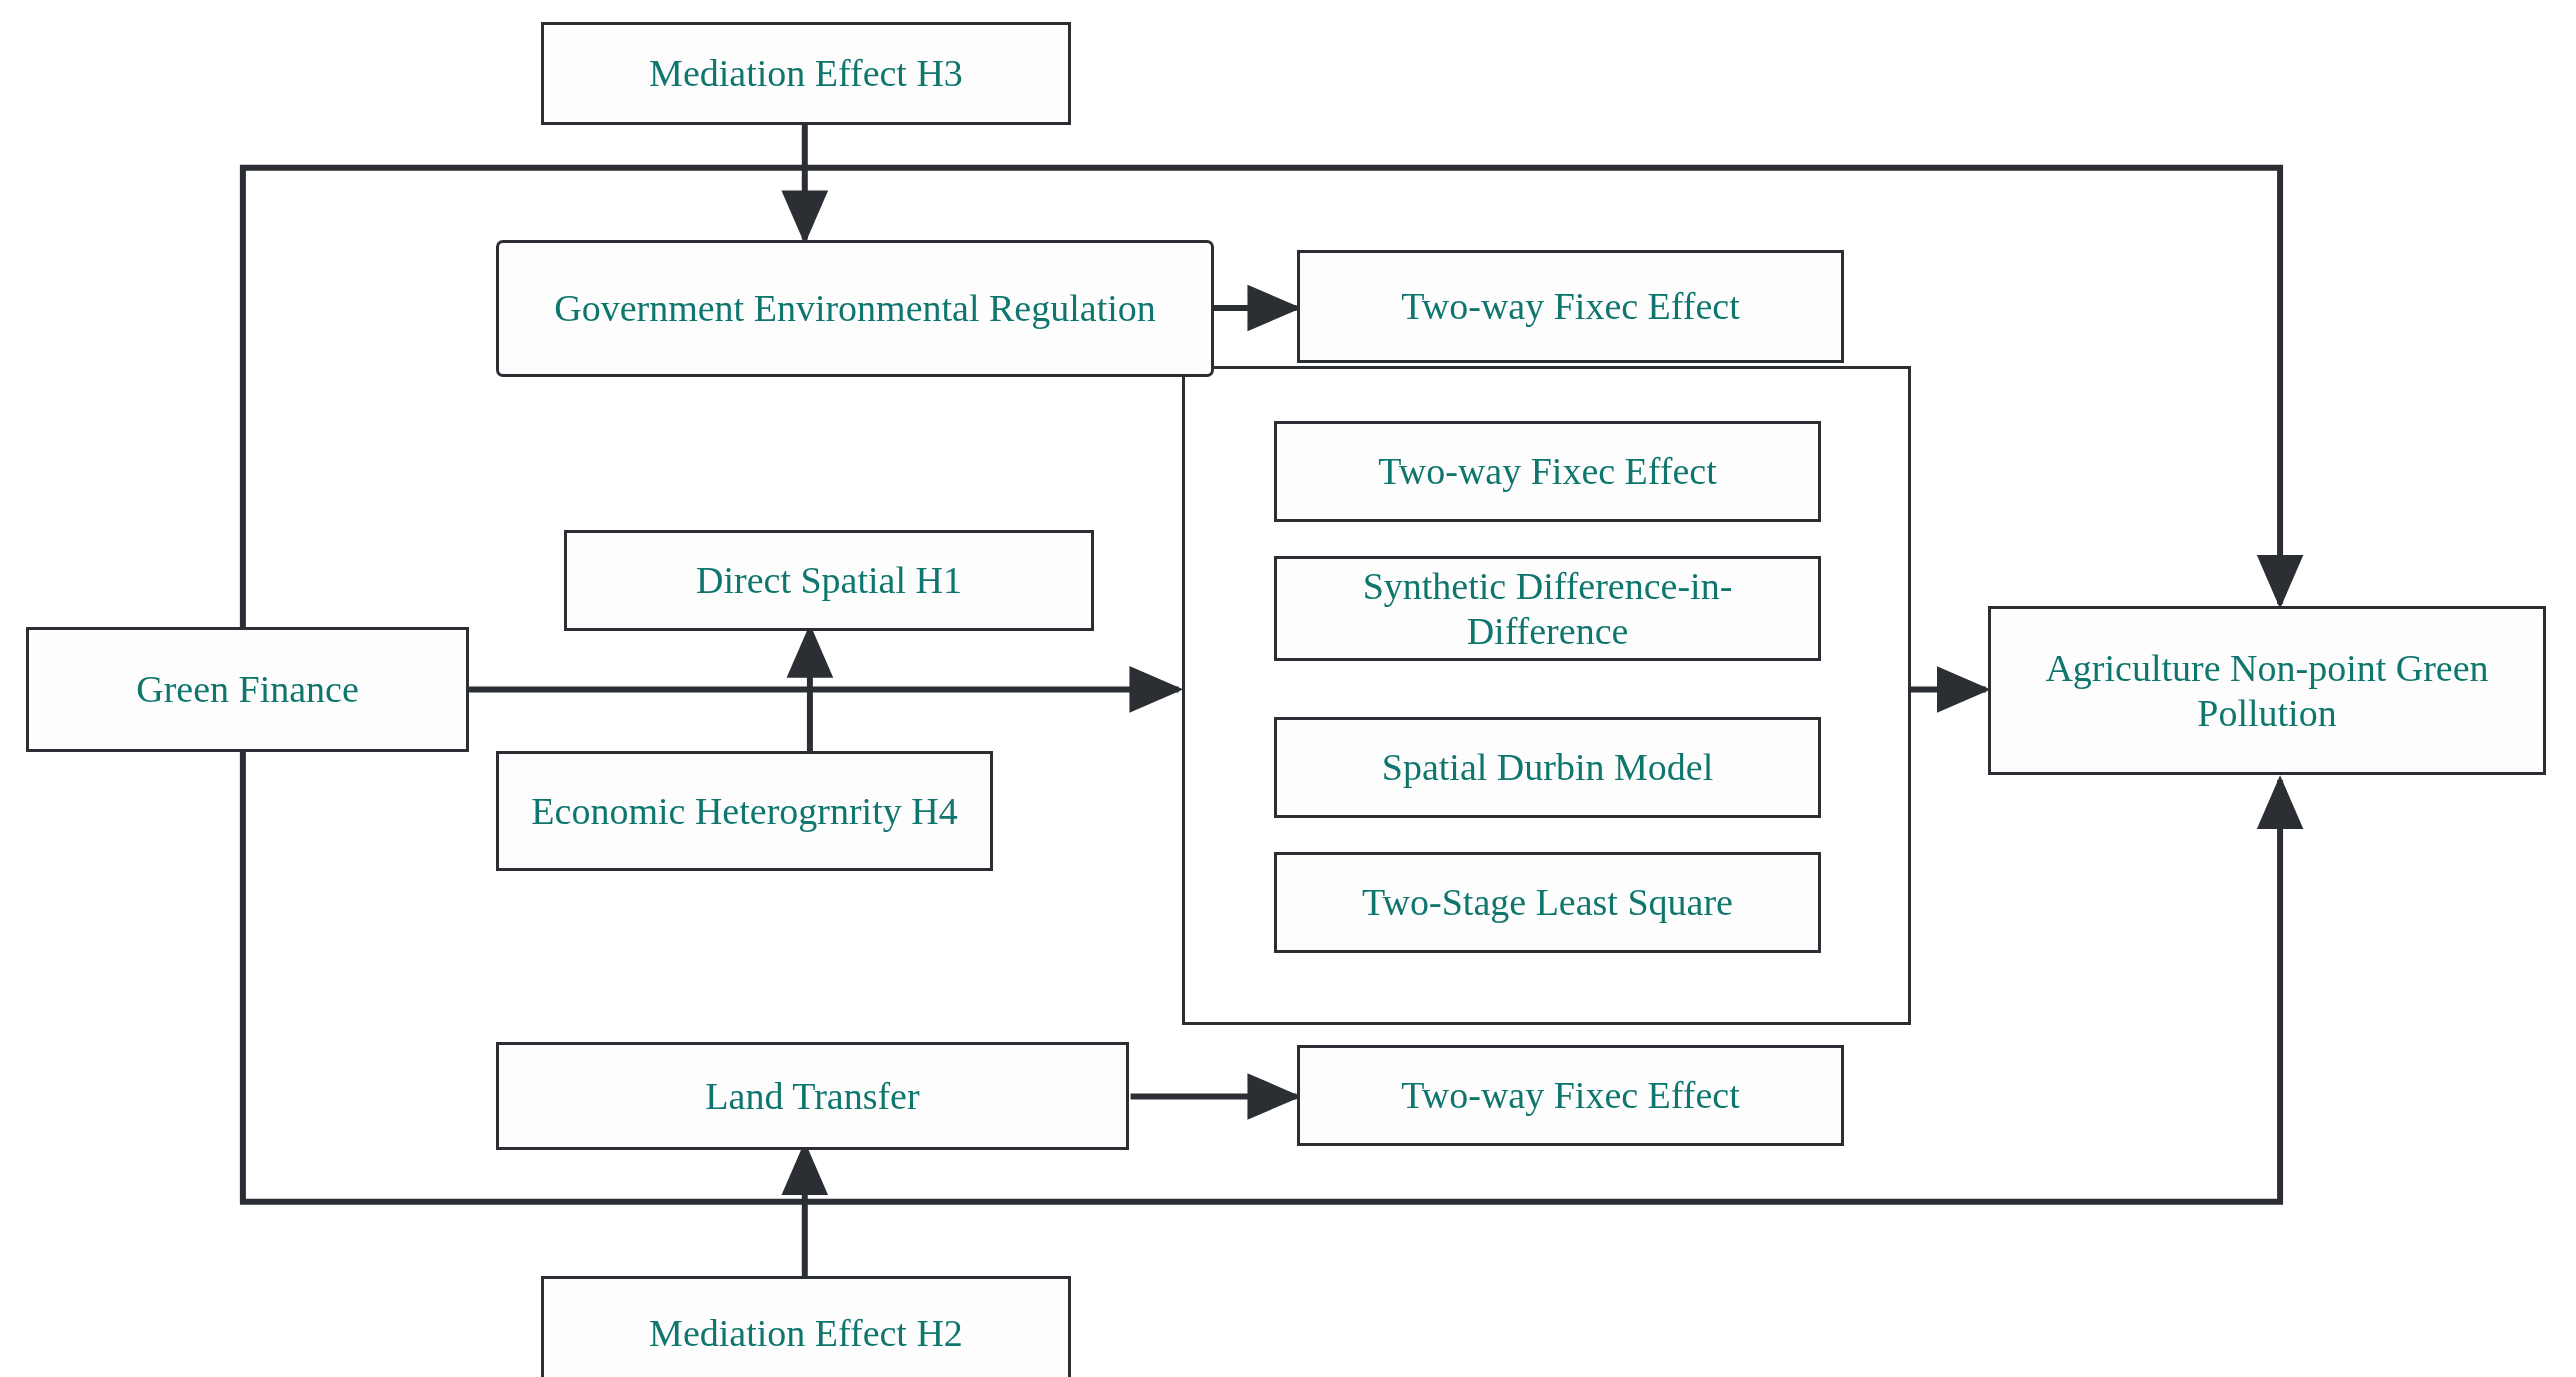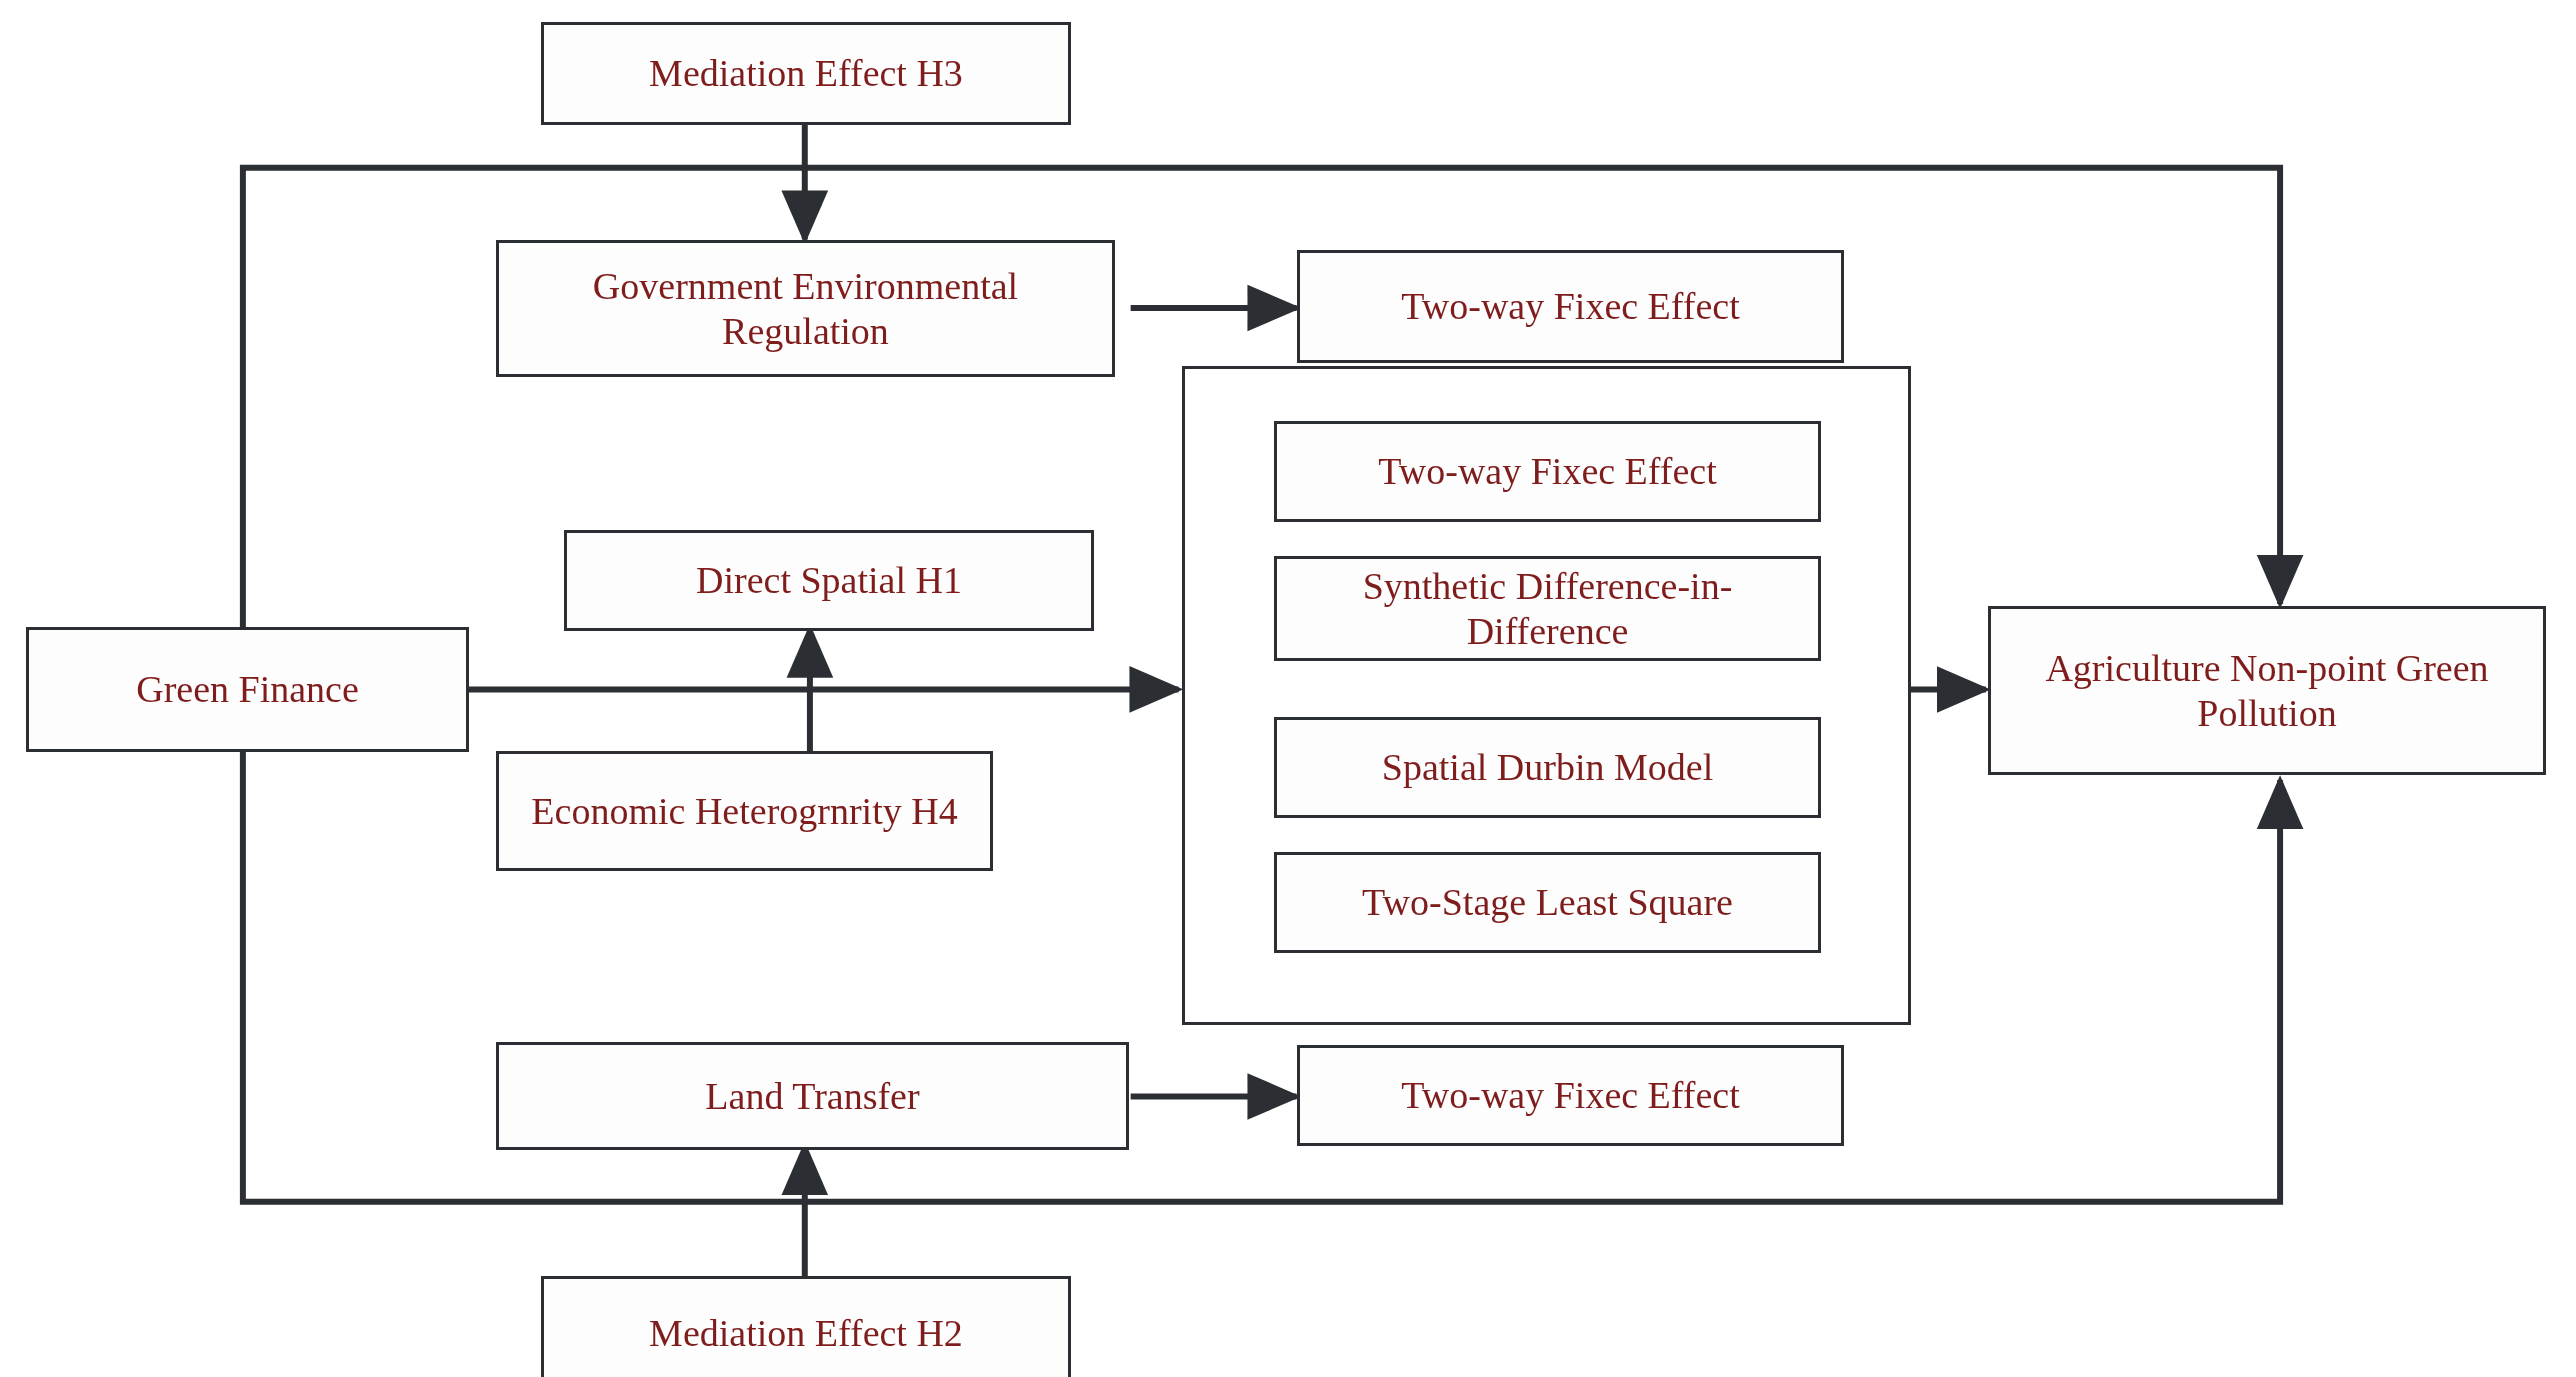--- a/index.html
+++ b/index.html
@@ -26,21 +26,21 @@
   }
   .node {
     position: absolute;
     box-sizing: border-box;
     background: #fdfdfd;
     border: 3.4px solid #2b2f33;
     display: flex;
     align-items: center;
     justify-content: center;
     text-align: center;
-    color: #7f1d1d;
+    color: #0f766e;
     line-height: 1.18;
     padding: 1.7px 8.6px;
     z-index: 2;
   }
   .node .lbl {
     display: block;
     width: 100%;
   }
   .group-panel {
     position: absolute;
@@ -99,21 +99,21 @@
 
     <g>
       <path d="M 941 1492 L 941 1340" fill="none" stroke="#2b2f33" stroke-width="7" marker-end="url(#ah)"></path>
     </g>
   </svg>
 
   <div class="node fs-lg" style="left:541px; top:22px; width:530px; height:103px;">
     <span class="lbl">Mediation Effect H3</span>
   </div>
 
-  <div class="node fs-lg" style="left:496px; top:240px; width:619px; height:137px;">
+  <div class="node fs-lg" style="left:496px; top:240px; width:718px; height:137px;border-radius:7px;">
     <span class="lbl">Government Environmental Regulation</span>
   </div>
 
   <div class="node fs-lg" style="left:1297px; top:250px; width:547px; height:113px;">
     <span class="lbl">Two-way Fixec Effect</span>
   </div>
 
   <div class="node fs-lg" style="left:564px; top:530px; width:530px; height:101px;">
     <span class="lbl">Direct Spatial H1</span>
   </div>

